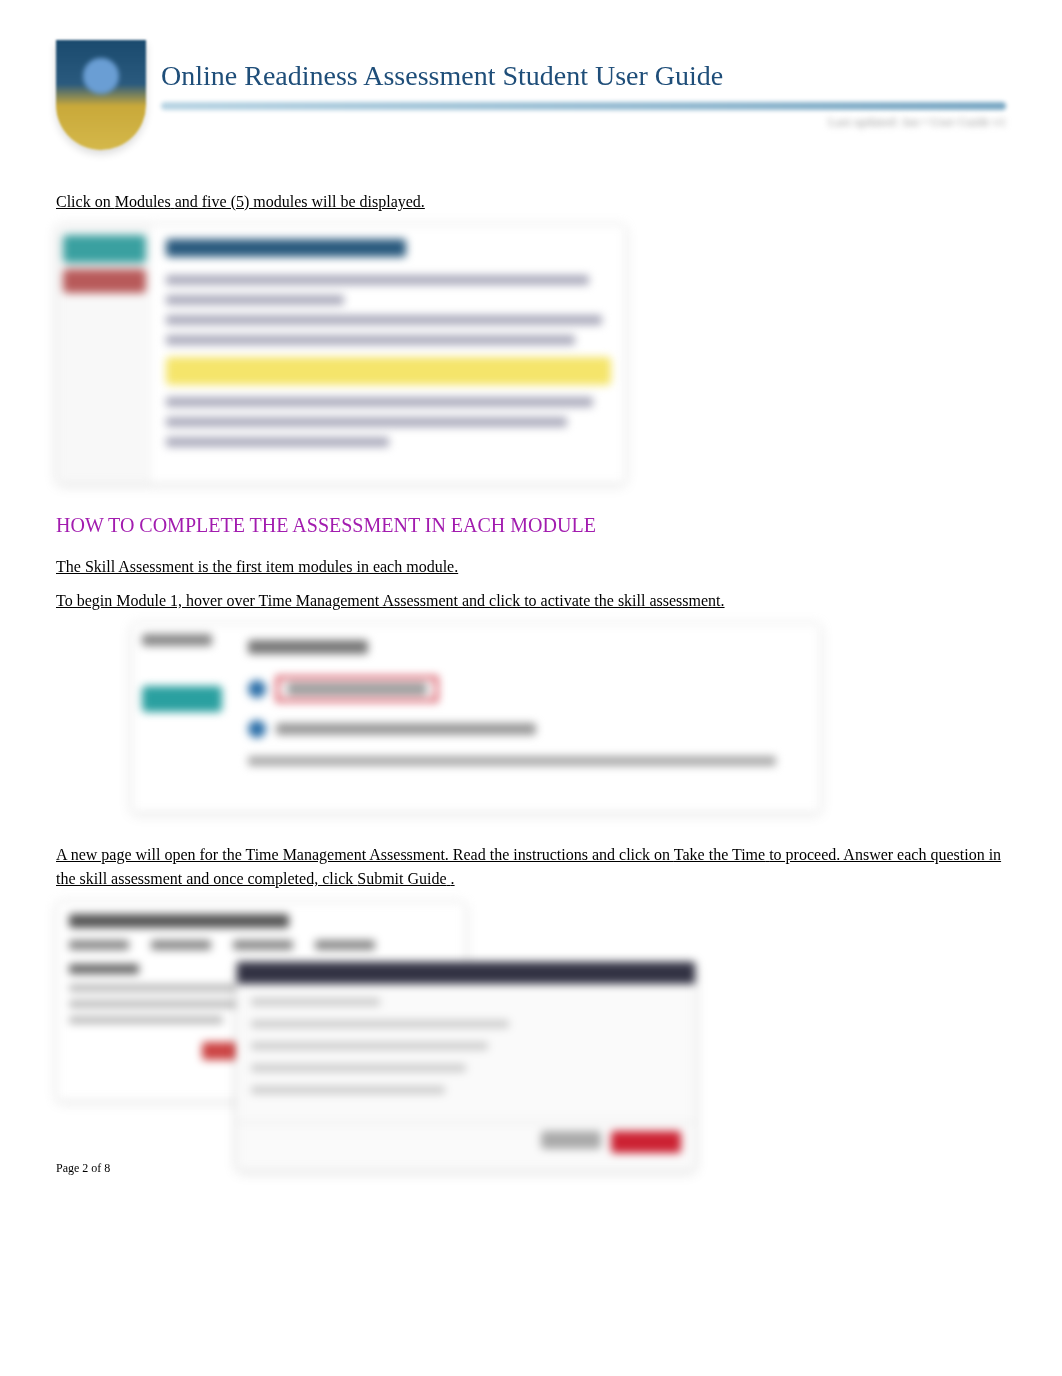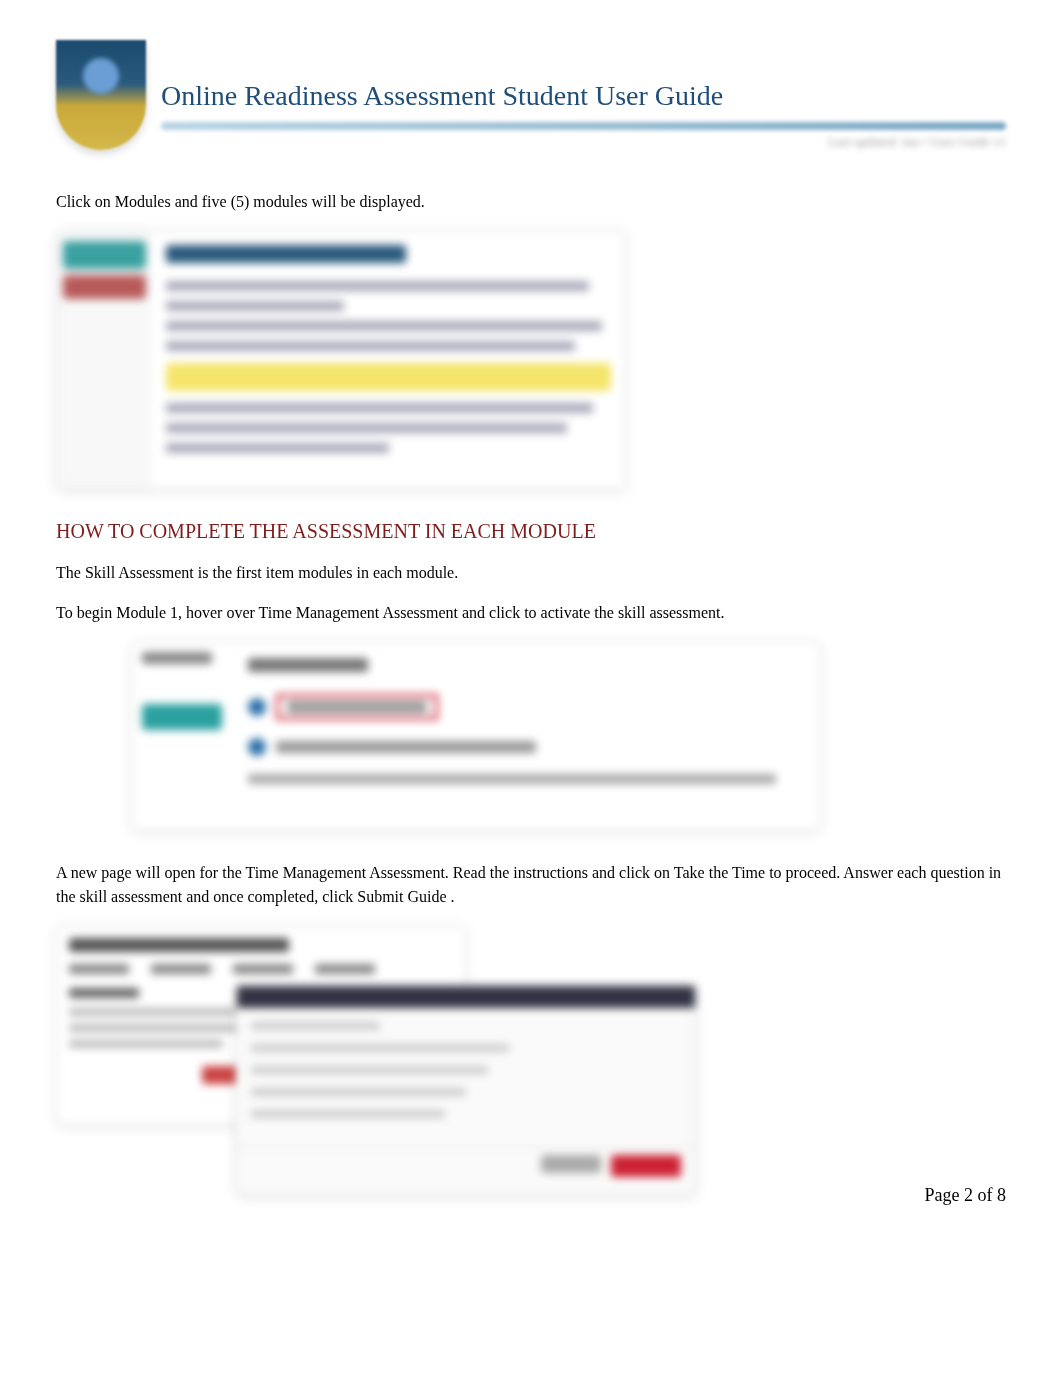--- a/index.html
+++ b/index.html
@@ -4,21 +4,21 @@
   <style>
     * { margin: 0; padding: 0; box-sizing: border-box; }
     body {
       font-family: 'Times New Roman', Times, serif;
       background: #fff;
       width: 1062px;
       margin: 0 auto;
       padding: 40px 56px 60px 56px;
       color: #000;
     }
-    .header { display: flex; align-items: flex-end; gap: 15px; margin-bottom: 40px; }
+    .header { display: flex; align-items: center; gap: 15px; margin-bottom: 40px; }
     .logo {
       width: 90px; height: 110px;
       background: linear-gradient(180deg, #1a4a6e 0%, #2a5a7e 40%, #c9a93a 60%, #d4b84a 100%);
       border-radius: 0 0 45px 45px;
       filter: blur(1px);
       box-shadow: 0 4px 8px rgba(0,0,0,0.15);
       position: relative;
     }
     .logo::before { content:""; position:absolute; top:18px; left:50%; transform:translateX(-50%); width:36px; height:36px; background:#6a9ed4; border-radius:50%; filter:blur(2px); }
     .title-block { flex: 1; }
@@ -34,41 +34,41 @@
       border-radius: 4px;
       filter: blur(2px);
     }
     .meta-blur {
       text-align: right;
       color: #999;
       font-size: 13px;
       filter: blur(3px);
       margin-top: 4px;
     }
-    .body-text { font-size: 16px; line-height: 1.5; margin: 16px 0; }
+    .body-text { font-size: 16px; line-height: 1.5; margin: 10px 0; text-decoration: underline; }
     .hl { font-weight: normal; }
     .figure1 {
       width: 570px; height: 260px;
       border: 1px solid #ddd;
       border-radius: 6px;
       box-shadow: 0 2px 10px rgba(0,0,0,0.1);
       margin: 8px 0 30px 0;
       filter: blur(4px);
       display: flex;
       overflow: hidden;
     }
     .f1-side { width: 95px; padding: 10px 6px; background:#f8f8f8; }
     .f1-side-btn { height: 28px; background:#3aa0a0; border-radius:4px; margin-bottom:6px; }
     .f1-side-btn2 { height: 24px; background:#b85a5a; border-radius:4px; }
     .f1-main { flex:1; padding: 14px; }
     .f1-title { height: 18px; width: 240px; background:#2a5a7e; border-radius:3px; margin-bottom:18px; }
     .f1-line { height:10px; background:#aab; border-radius:2px; margin-bottom:10px; }
     .f1-highlight { height: 28px; background:#f5e56b; border-radius:4px; margin: 12px 0; }
     .section-h {
-      color: #7f1d1d;
+      color: #a21caf;
       font-size: 20px;
       font-weight: normal;
       margin: 20px 0 18px 0;
     }
     .figure2 {
       width: 690px; height: 190px;
       border: 1px solid #ddd;
       border-radius: 6px;
       box-shadow: 0 2px 10px rgba(0,0,0,0.1);
       margin: 10px 0 30px 75px;
@@ -111,22 +111,22 @@
       filter: blur(4px);
       background:#fafafa;
     }
     .f3b-top { height:22px; background:#334; }
     .f3b-body { padding:14px; }
     .f3b-line { height:8px; background:#ccc; border-radius:2px; margin-bottom:14px; }
     .f3b-footer { display:flex; justify-content:flex-end; gap:10px; padding:8px 14px; border-top:1px solid #ddd;}
     .f3b-btn1 { width:60px; height:18px; background:#aaa; border-radius:3px; }
     .f3b-btn2 { width:70px; height:22px; background:#c23; border-radius:3px; }
     .pager {
-      text-align:right;
-      font-size:18px;
+      text-align:left;
+      font-size:12px;
       margin-top: -30px;
       position: relative;
       z-index: 5;
     }
   </style>
 </head>
 <body>
 
 <div class="header">
   <div class="logo"></div>

